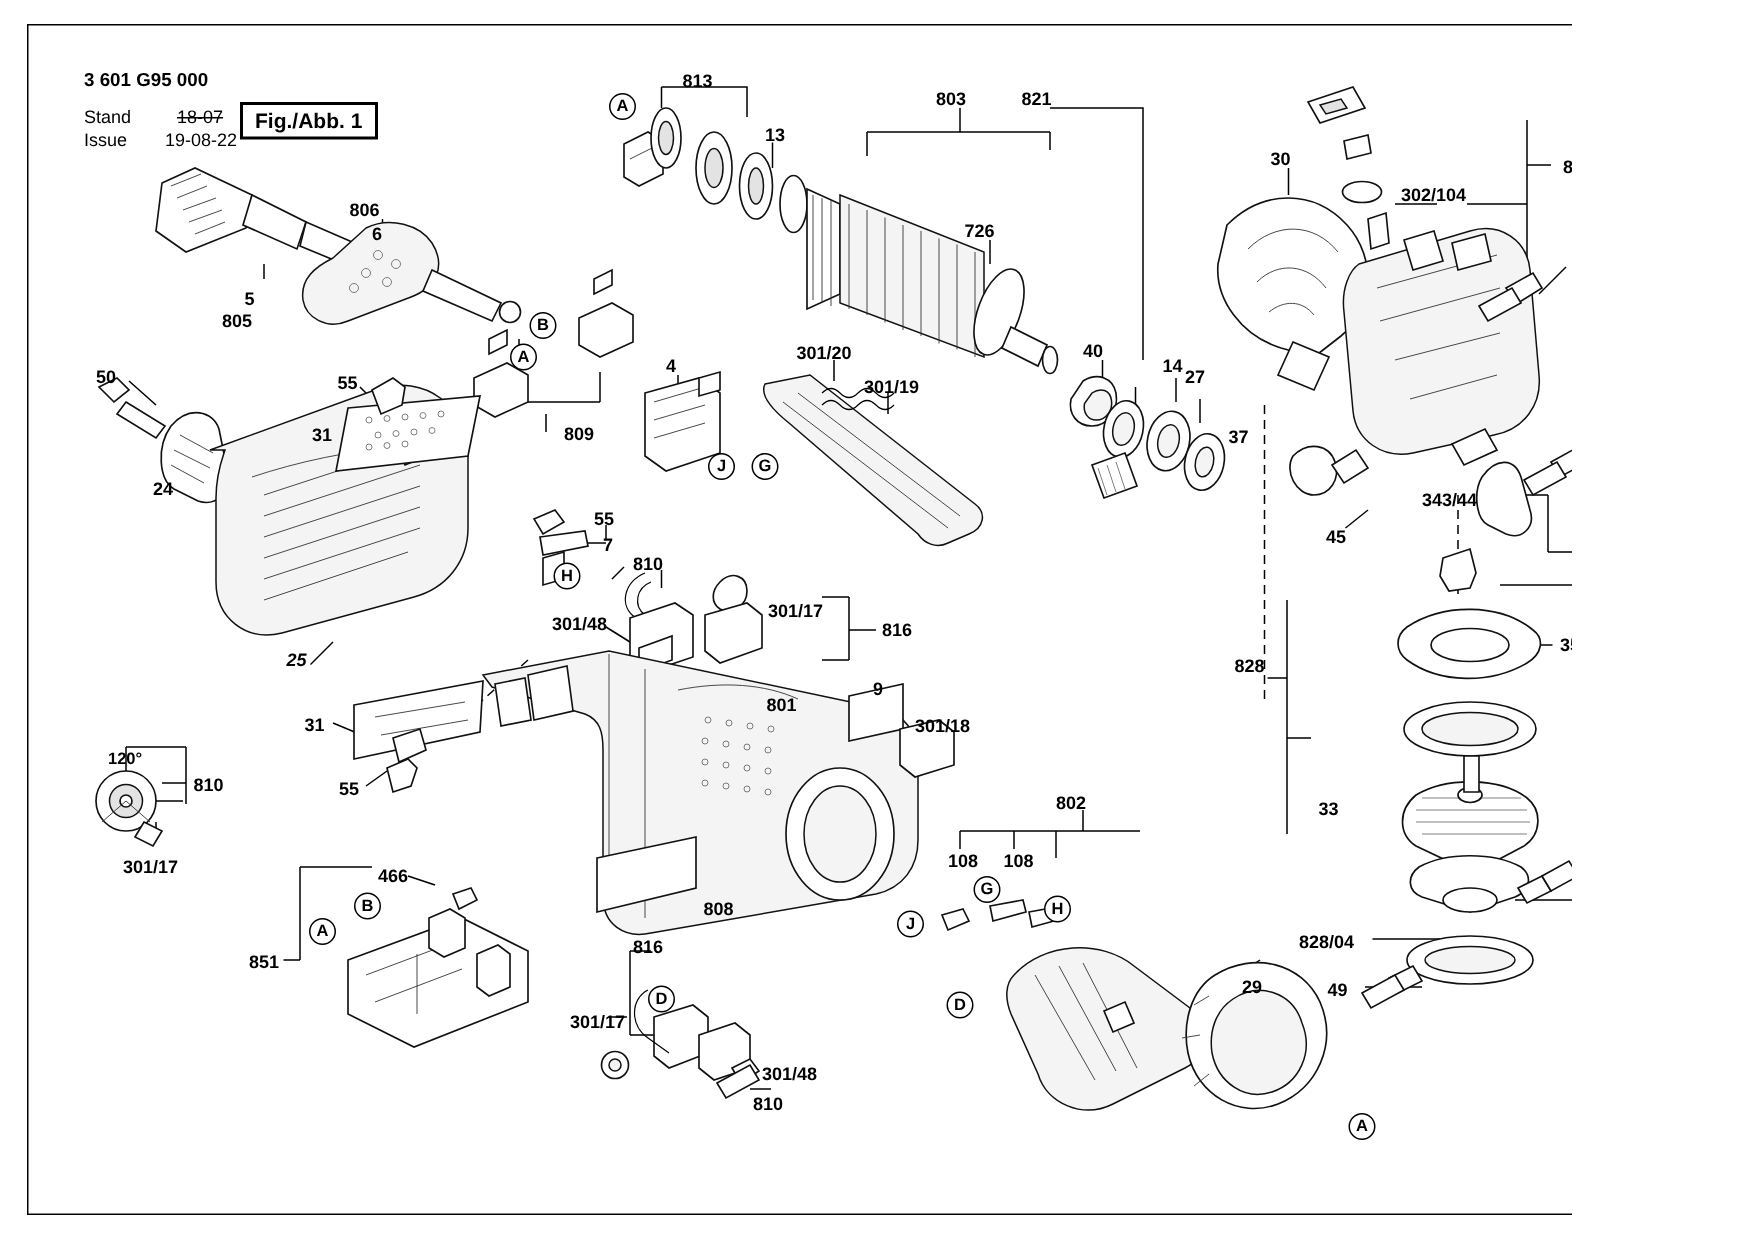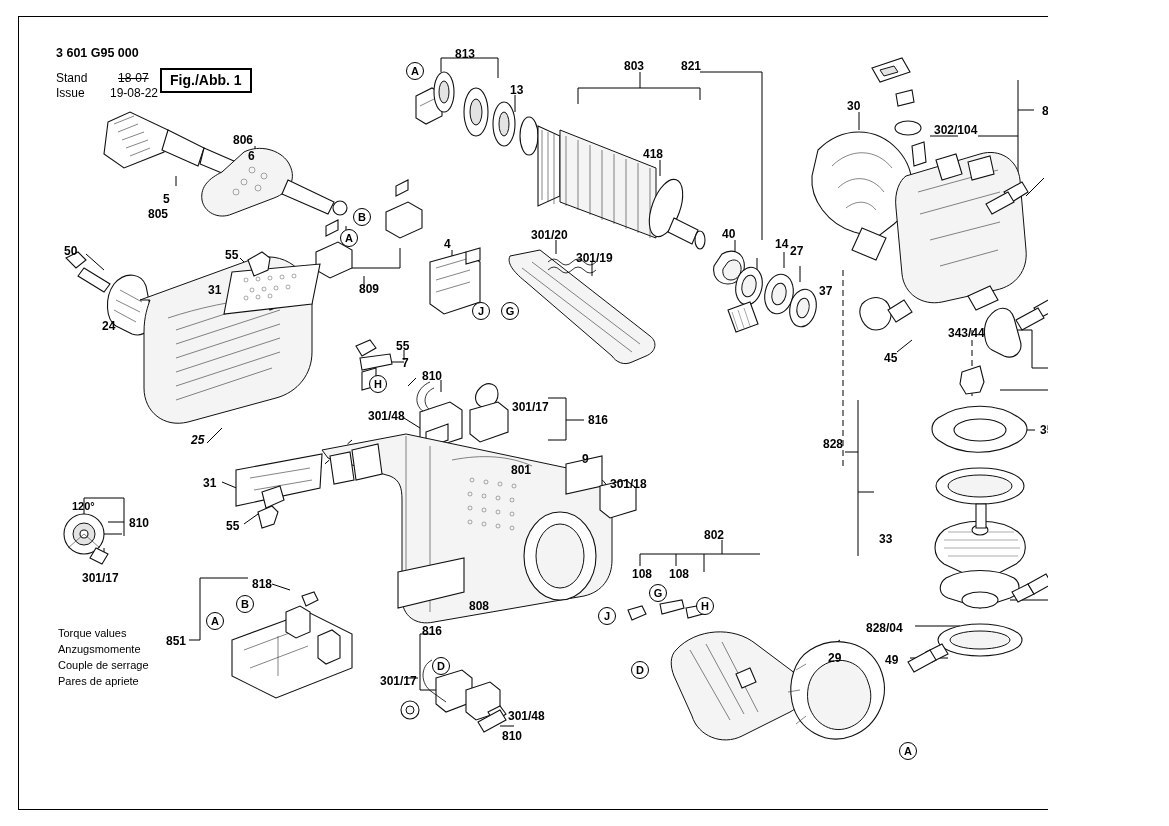--- a/index.html
+++ b/index.html
@@ -31,24 +31,20 @@
 
   <div class="frame"></div>
 
   <div class="t partno" style="left:56px;top:46px;">3 601 G95 000</div>
   <div class="t" style="left:56px;top:72px;">Stand</div>
   <div class="t" style="left:56px;top:87px;">Issue</div>
   <div class="t" style="left:118px;top:72px;text-decoration:line-through;">18-07</div>
   <div class="t" style="left:110px;top:87px;">19-08-22</div>
   <div class="figbox" style="left:160px;top:68px;">Fig./Abb. 1</div>
 
-  <div class="torque" style="left:58px;top:626px;"><span>Torque values</span>
-<span>Anzugsmomente</span>
-<span>Couple de serrage</span>
-<span>Pares de apriete</span></div>
 
 
   <svg class="ov" viewBox="0 0 1169 826">
 
     <g class="ln">
       <path d="M441 58 L441 72 M441 58 L498 58 L498 78"></path>
       <path d="M515 95 L515 112"></path>
       <path d="M640 72 L640 88 M578 88 L578 104 M700 88 L700 100"></path>
       <path d="M578 88 L700 88"></path>
       <path d="M660 160 L660 176"></path>
@@ -354,21 +350,21 @@
       <path class="partl" d="M822 666 c18 -12 40 -4 46 16 c8 20 -2 40 -20 46 c-18 6 -36 -6 -40 -26 c-2 -14 2 -28 14 -36 z"></path>
       <path class="hair" d="M806 664 l-10 6 M800 690 l-12 2 M806 716 l-10 8"></path>
     </g>
 
   </svg>
 
   <div class="t b" style="left:455px;top:48px;">813</div>
   <div class="t b" style="left:510px;top:84px;">13</div>
   <div class="t b" style="left:624px;top:60px;">803</div>
   <div class="t b" style="left:681px;top:60px;">821</div>
-  <div class="t b" style="left:643px;top:148px;">418</div>
+  <div class="t b" style="left:643px;top:148px;">726</div>
   <div class="t b" style="left:847px;top:100px;">30</div>
   <div class="t b" style="left:1042px;top:105px;">840</div>
   <div class="t b" style="left:934px;top:124px;">302/104</div>
   <div class="t b" style="left:1049px;top:166px;">53</div>
   <div class="t b" style="left:722px;top:228px;">40</div>
   <div class="t b" style="left:747px;top:245px;margin-left:43px;">27</div>
   <div class="t b" style="left:775px;top:238px;">14</div>
   <div class="t b" style="left:819px;top:253px;margin-top:32px;">37</div>
   <div class="t b" style="left:1083px;top:300px;">54</div>
   <div class="t b" style="left:948px;top:327px;">343/44</div>
@@ -379,21 +375,21 @@
   <div class="t b" style="left:823px;top:438px;">828</div>
   <div class="t b" style="left:879px;top:486px;margin-top:47px;">33</div>
   <div class="t b" style="left:1083px;top:597px;">49</div>
   <div class="t b" style="left:866px;top:622px;">828/04</div>
   <div class="t b" style="left:885px;top:654px;">49</div>
 
   <div class="t b" style="left:233px;top:134px;">806</div>
   <div class="t b" style="left:248px;top:150px;">6</div>
   <div class="t b" style="left:163px;top:193px;">5</div>
   <div class="t b" style="left:148px;top:208px;">805</div>
-  <div class="t b" style="left:359px;top:283px;">809</div>
+  <div class="t b" style="left:376px;top:283px;">809</div>
   <div class="t b" style="left:64px;top:245px;">50</div>
   <div class="t b" style="left:225px;top:249px;">55</div>
   <div class="t b" style="left:208px;top:284px;">31</div>
   <div class="t b" style="left:102px;top:320px;">24</div>
   <div class="t b" style="left:191px;top:434px;font-style:italic;">25</div>
   <div class="t b" style="left:203px;top:477px;">31</div>
   <div class="t b" style="left:226px;top:520px;">55</div>
   <div class="t b" style="left:129px;top:517px;">810</div>
   <div class="t b" style="left:82px;top:572px;">301/17</div>
   <div class="t b small" style="left:72px;top:500px;">120°</div>
@@ -404,21 +400,21 @@
   <div class="t b" style="left:396px;top:340px;">55</div>
   <div class="t b" style="left:402px;top:357px;">7</div>
   <div class="t b" style="left:422px;top:370px;">810</div>
   <div class="t b" style="left:368px;top:410px;">301/48</div>
   <div class="t b" style="left:512px;top:401px;">301/17</div>
   <div class="t b" style="left:588px;top:414px;">816</div>
   <div class="t b" style="left:511px;top:464px;">801</div>
   <div class="t b" style="left:582px;top:453px;">9</div>
   <div class="t b" style="left:610px;top:478px;">301/18</div>
   <div class="t b" style="left:469px;top:600px;">808</div>
-  <div class="t b" style="left:252px;top:578px;">818</div>
+  <div class="t b" style="left:252px;top:578px;">466</div>
   <div class="t b" style="left:166px;top:635px;">851</div>
   <div class="t b" style="left:422px;top:625px;">816</div>
   <div class="t b" style="left:380px;top:675px;">301/17</div>
   <div class="t b" style="left:508px;top:710px;">301/48</div>
   <div class="t b" style="left:502px;top:730px;">810</div>
   <div class="t b" style="left:704px;top:529px;">802</div>
   <div class="t b" style="left:632px;top:568px;">108</div>
   <div class="t b" style="left:669px;top:568px;">108</div>
   <div class="t b" style="left:828px;top:652px;text-align:right;">29</div>
 

